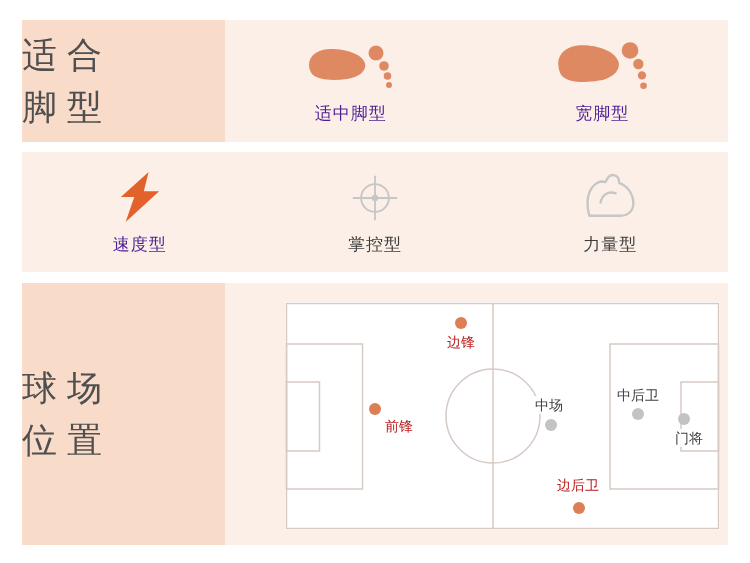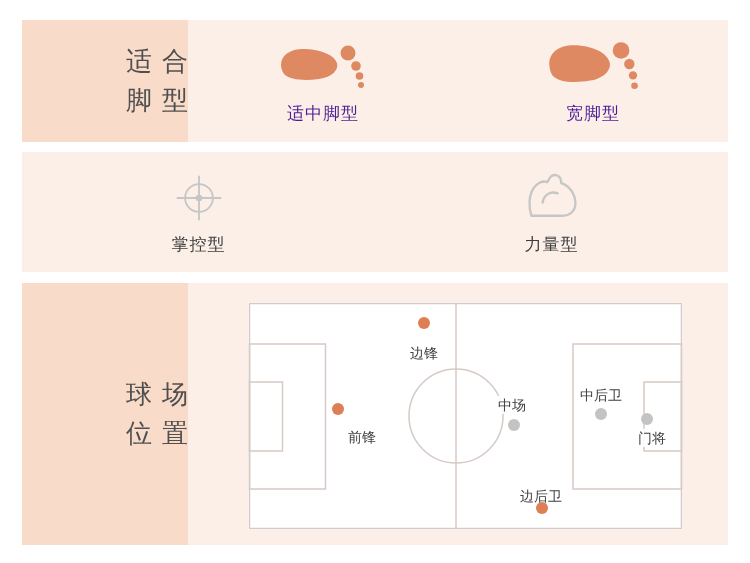--- a/index.html
+++ b/index.html
@@ -6,22 +6,22 @@
   .page{
     position:relative;width:750px;height:563px;background:#ffffff;
     font-family:"Liberation Sans","DejaVu Sans",sans-serif;overflow:hidden;
   }
   .row{position:absolute;left:22px;width:706px;display:flex;}
   #row-foot{top:20px;height:122px;}
   #row-style{top:152px;height:120px;}
   #row-pos{top:283px;height:262px;}
 
   .row-label{
-    width:166px;background:#f9dbc9;display:flex;flex-direction:column;
-    align-items:flex-end;justify-content:center;font-size:26px;color:#4f4f4f;
+    width:203px;background:#f9dbc9;display:flex;flex-direction:column;
+    align-items:flex-start;justify-content:center;font-size:35px;color:#4f4f4f;
     line-height:1.5;flex-shrink:0;
   }
   .row-label span{letter-spacing:10px;margin-right:-10px;}
 
   .row-content{flex:1;background:#fcefe7;display:flex;align-items:center;position:relative;}
 
   .item{flex:1;display:flex;flex-direction:column;align-items:center;justify-content:center;gap:10px;}
   .item .icon{height:54px;display:flex;align-items:flex-end;justify-content:center;}
   .item-label{font-size:17px;color:#3d3d3d;letter-spacing:1px;}
   .item-label.hl{color:#4c1d95;}
@@ -30,21 +30,21 @@
   .field{position:absolute;left:60px;top:19px;width:435px;height:228px;background:#ffffff;}
   .field svg{display:block;width:100%;height:100%;}
 
   .dot{position:absolute;width:12px;height:12px;border-radius:50%;transform:translate(-50%,-50%);}
   .dot.accent{background:#dd7e55;}
   .dot.gray{background:#c3c3c3;}
   .m-label{
     position:absolute;transform:translate(-50%,-50%);font-size:14px;white-space:nowrap;
     background:rgba(255,255,255,.9);padding:0 2px;line-height:1.3;
   }
-  .m-label.accent-text{color:#404040;margin-top:11px;}
+  .m-label.accent-text{color:#b91c1c;}
   .m-label.dark{color:#3d3d3d;}
 </style>
 </head>
 <body>
 
 <div class="page">
 
   <section class="row" id="row-foot">
     <div class="row-label">
       <span>适合</span>
@@ -82,20 +82,28 @@
         </span>
         <span class="item-label hl">宽脚型</span>
       </div>
 
     </div>
   </section>
 
   <section class="row" id="row-style">
     <div class="row-content">
 
+      <div class="item">
+        <span class="icon">
+          <svg width="46" height="52" viewBox="0 0 48 54">
+            <polygon points="33,1 4,27 18,27 9,53 44,21 28,21" fill="#e2622c"></polygon>
+          </svg>
+        </span>
+        <span class="item-label hl">速度型</span>
+      </div>
 
       <div class="item">
         <span class="icon">
           <svg width="50" height="50" viewBox="0 0 54 54">
             <g stroke="#c6c6c6" stroke-width="2" fill="none">
               <circle cx="27" cy="27" r="15"></circle>
               <line x1="27" y1="3" x2="27" y2="51"></line>
               <line x1="3" y1="27" x2="51" y2="27"></line>
             </g>
             <circle cx="27" cy="27" r="3.5" fill="#c6c6c6"></circle>

